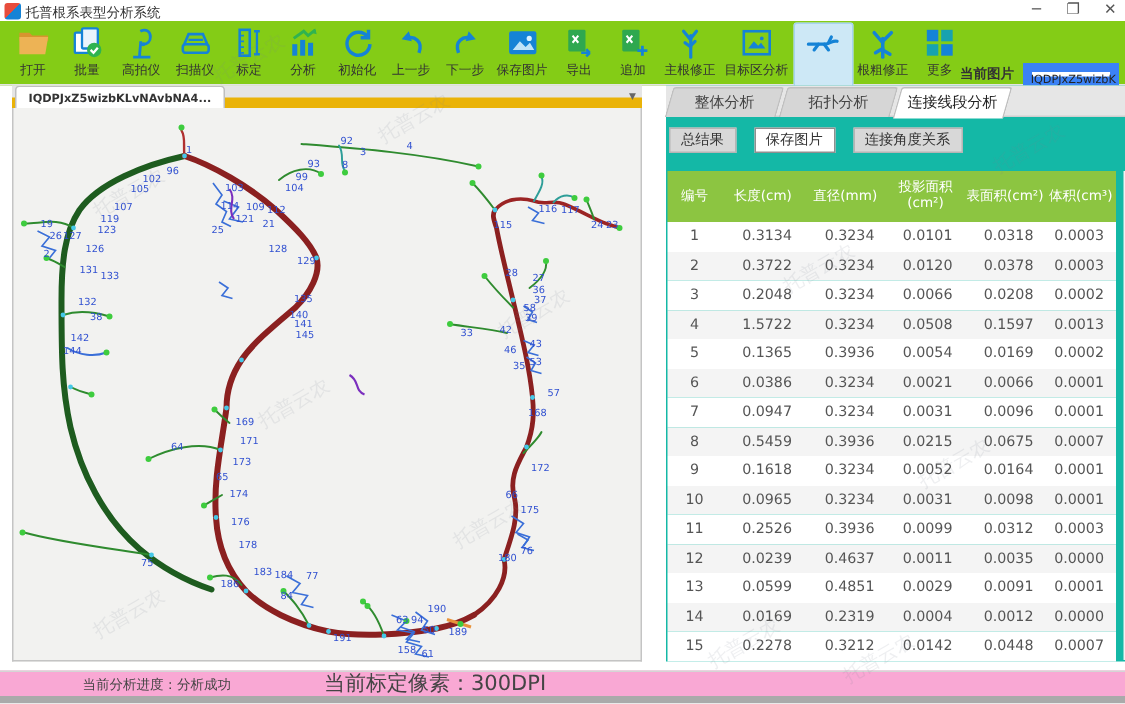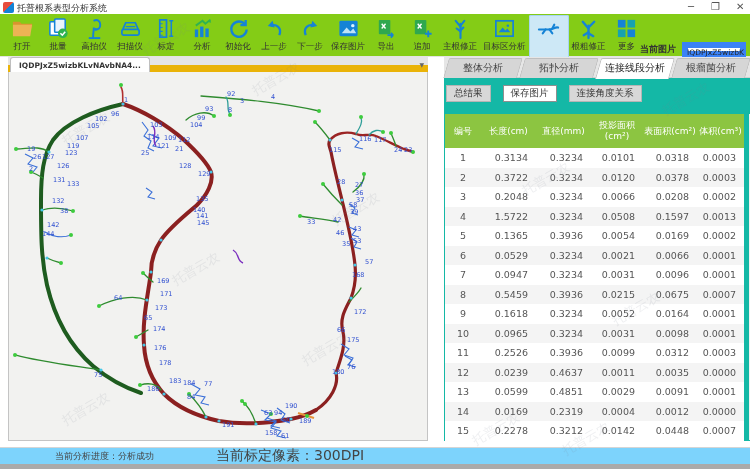--- a/index.html
+++ b/index.html
@@ -62,21 +62,21 @@
   .tr { display:flex; height:19.5px; align-items:center; cursor:default; }
   .tr:nth-child(odd) { background:#fff; }
   .tr:nth-child(even) { background:#f4f4f4; }
   .td { font-size:9.5px; color:#555; }
   .td.num { text-align:center; }
   .td.val { text-align:right; padding-right:8px; }
   #scrollbar-track { position:absolute; left:305px; top:57px; width:12px; height:326px; background:#f2f2f2; }
   #scrollbar-thumb { position:absolute; left:2px; top:10px; width:7px; height:38px; background:#c9c9c9; border-radius:3px; cursor:pointer; }
 
   
-  #statusbar { position:absolute; left:0; top:447px; width:750px; height:17px; background:#7dd3fc;
+  #statusbar { position:absolute; left:0; top:447px; width:750px; height:17px; background:#f9a8d4;
     border-top:1px solid #d5d5d5; display:flex; align-items:center; }
   #status-progress { margin-left:55px; font-size:9px; color:#444; }
   #status-dpi { margin-left:62px; font-size:14px; color:#444; }
   #bottom-strip { position:absolute; left:0; top:464px; width:750px; height:5px; background:#aaaaaa; }
 
   
   .wm { position:absolute; font-size:13px; color:rgba(120,135,150,0.13); transform:rotate(-30deg);
     pointer-events:none; white-space:nowrap; z-index:50; }
 </style>
 </head>
@@ -482,24 +482,20 @@
           <span class="lbl">整体分析</span>
         </div>
         <div class="rp-tab">
           <span class="skew"></span>
           <span class="lbl">拓扑分析</span>
         </div>
         <div class="rp-tab active">
           <span class="skew"></span>
           <span class="lbl">连接线段分析</span>
         </div>
-        <div class="rp-tab">
-          <span class="skew"></span>
-          <span class="lbl">根瘤菌分析</span>
-        </div>
       </div>
     <div id="rp-buttons">
         <div class="rp-btn">总结果</div>
         <div class="rp-btn selected">保存图片</div>
         <div class="rp-btn">连接角度关系</div>
       </div>
     <div id="rp-table">
       <div id="tbl-head">
           <div class="th" style="width: 36px;">编号</div>
           <div class="th" style="width: 55px;">长度(cm)</div>
@@ -544,21 +540,21 @@
           <div class="tr">
             <div class="td num" style="width: 36px;">5</div>
             <div class="td val" style="width: 55px;">0.1365</div>
             <div class="td val" style="width: 55px;">0.3936</div>
             <div class="td val" style="width: 52px;">0.0054</div>
             <div class="td val" style="width: 54px;">0.0169</div>
             <div class="td val" style="width: 47px;">0.0002</div>
           </div>
           <div class="tr">
             <div class="td num" style="width: 36px;">6</div>
-            <div class="td val" style="width: 55px;">0.0529</div>
+            <div class="td val" style="width: 55px;">0.0386</div>
             <div class="td val" style="width: 55px;">0.3234</div>
             <div class="td val" style="width: 52px;">0.0021</div>
             <div class="td val" style="width: 54px;">0.0066</div>
             <div class="td val" style="width: 47px;">0.0001</div>
           </div>
           <div class="tr">
             <div class="td num" style="width: 36px;">7</div>
             <div class="td val" style="width: 55px;">0.0947</div>
             <div class="td val" style="width: 55px;">0.3234</div>
             <div class="td val" style="width: 52px;">0.0031</div>

